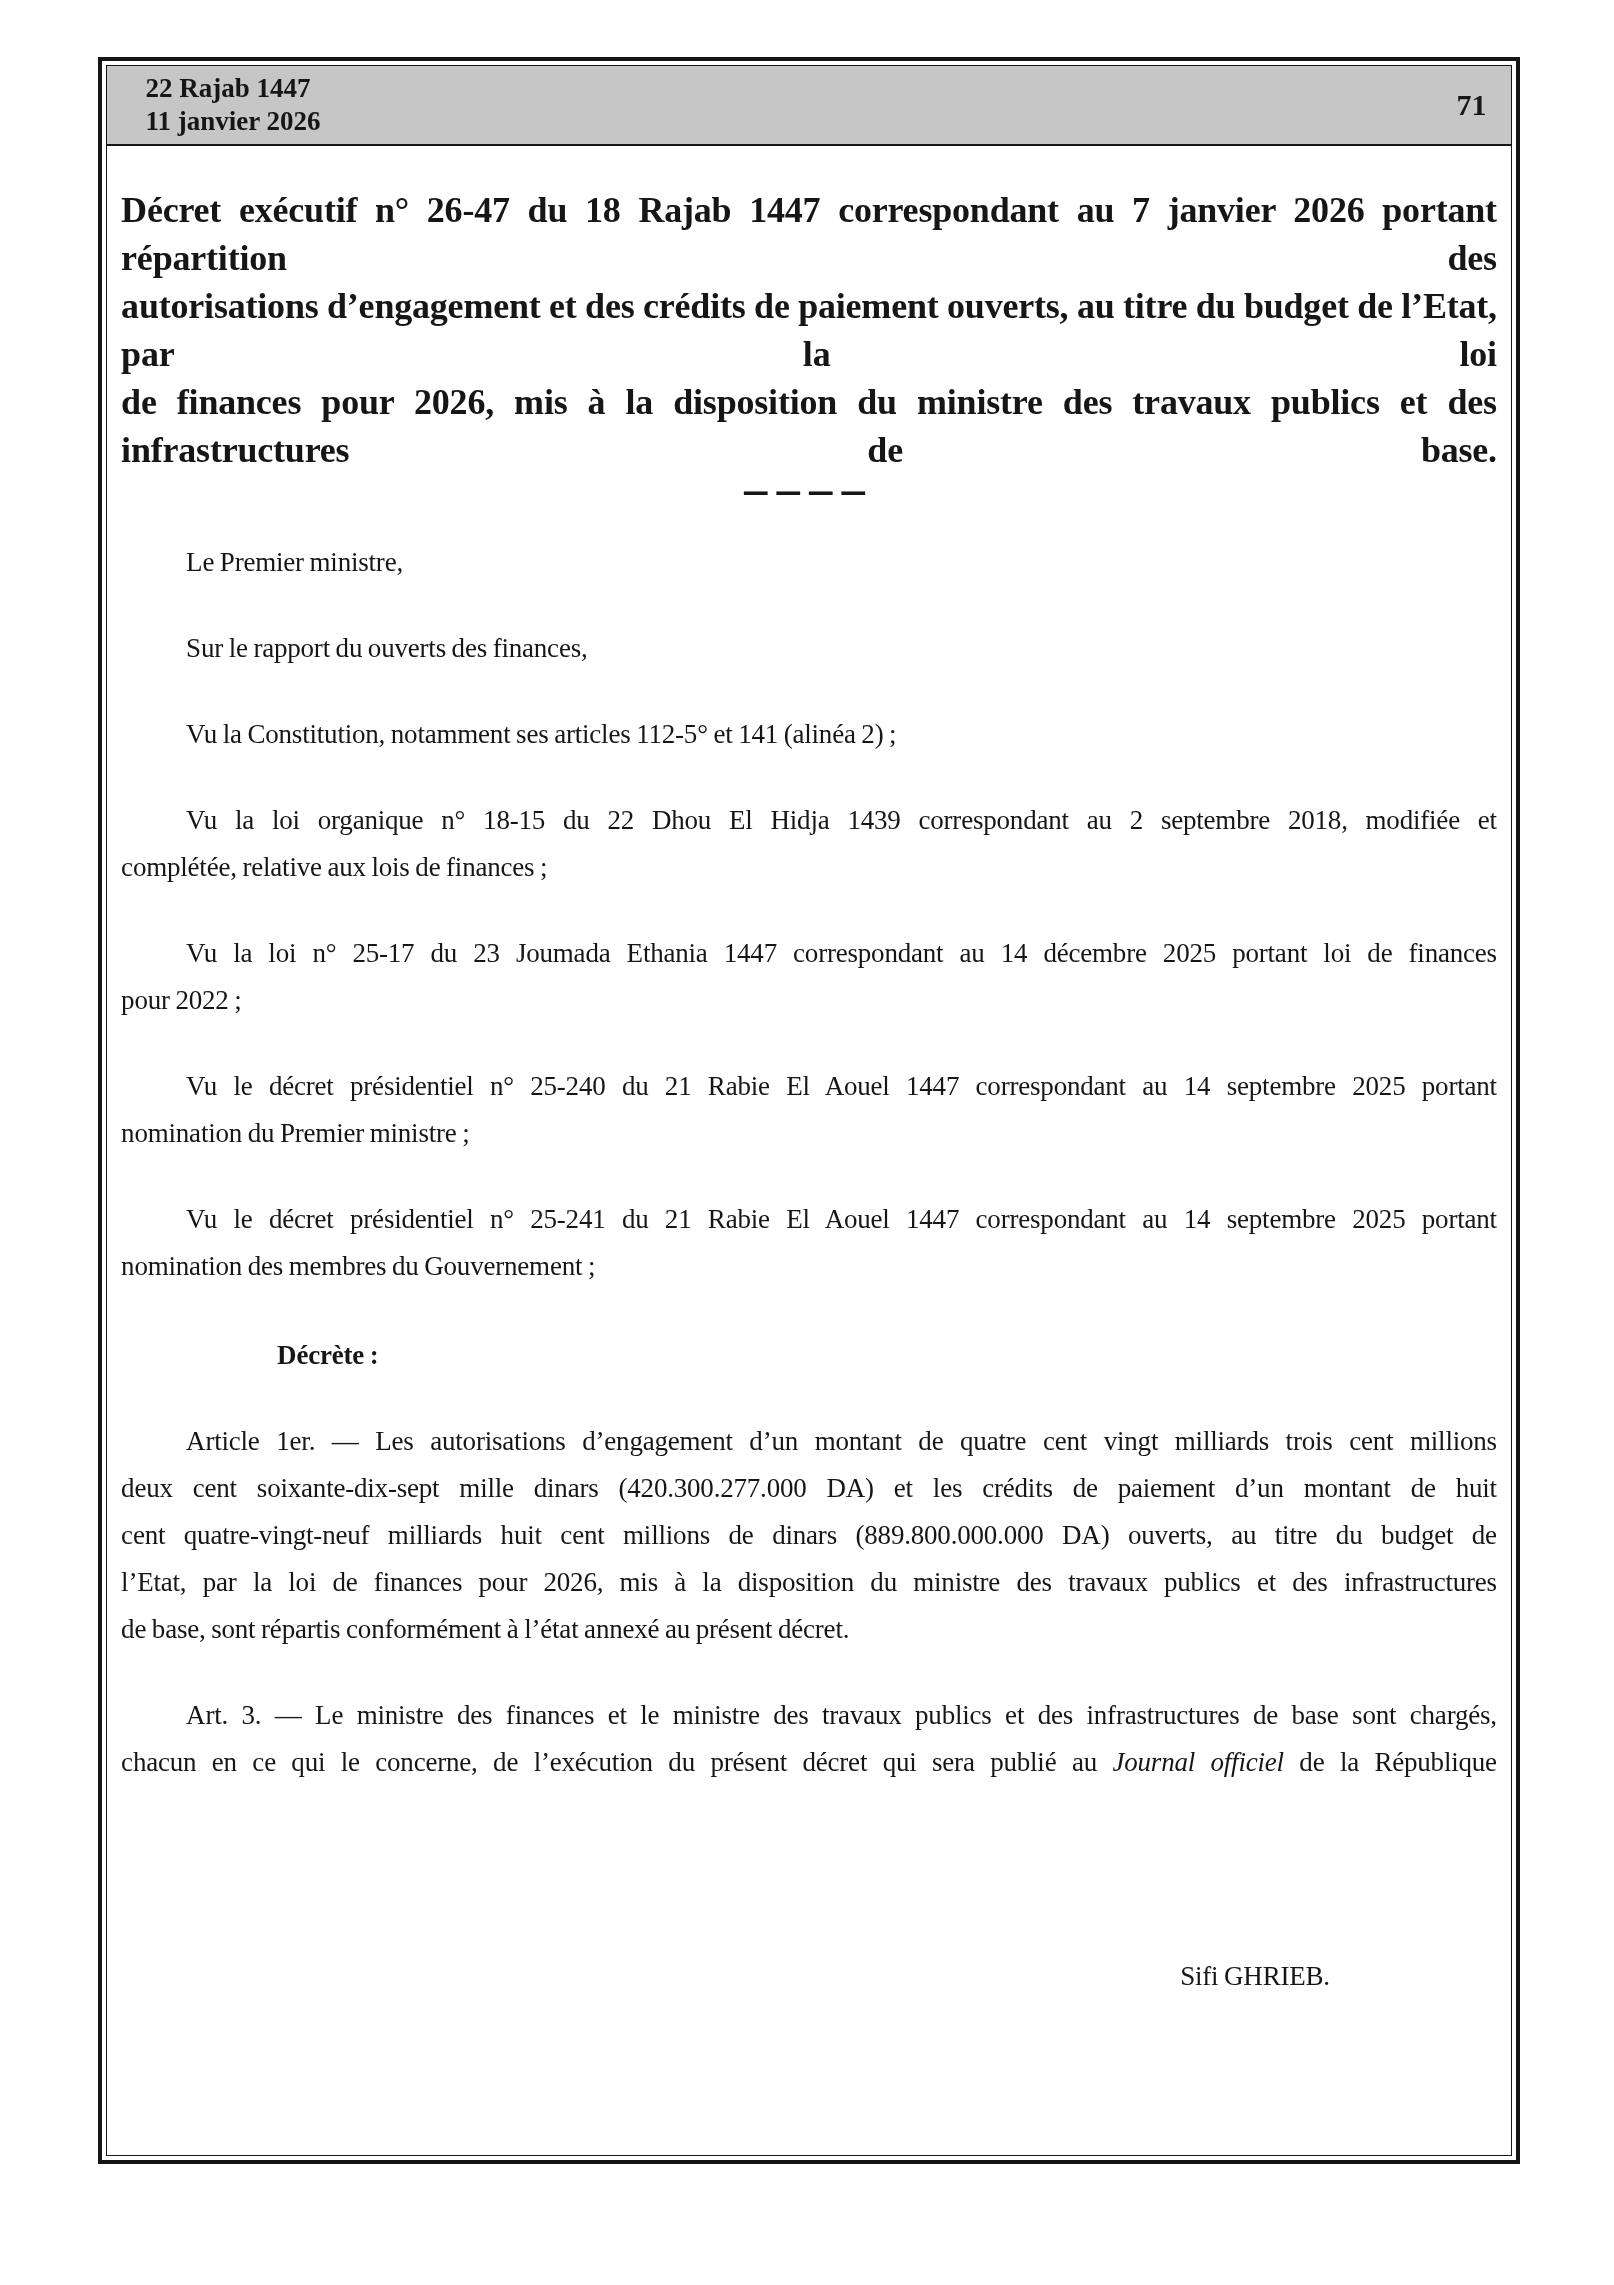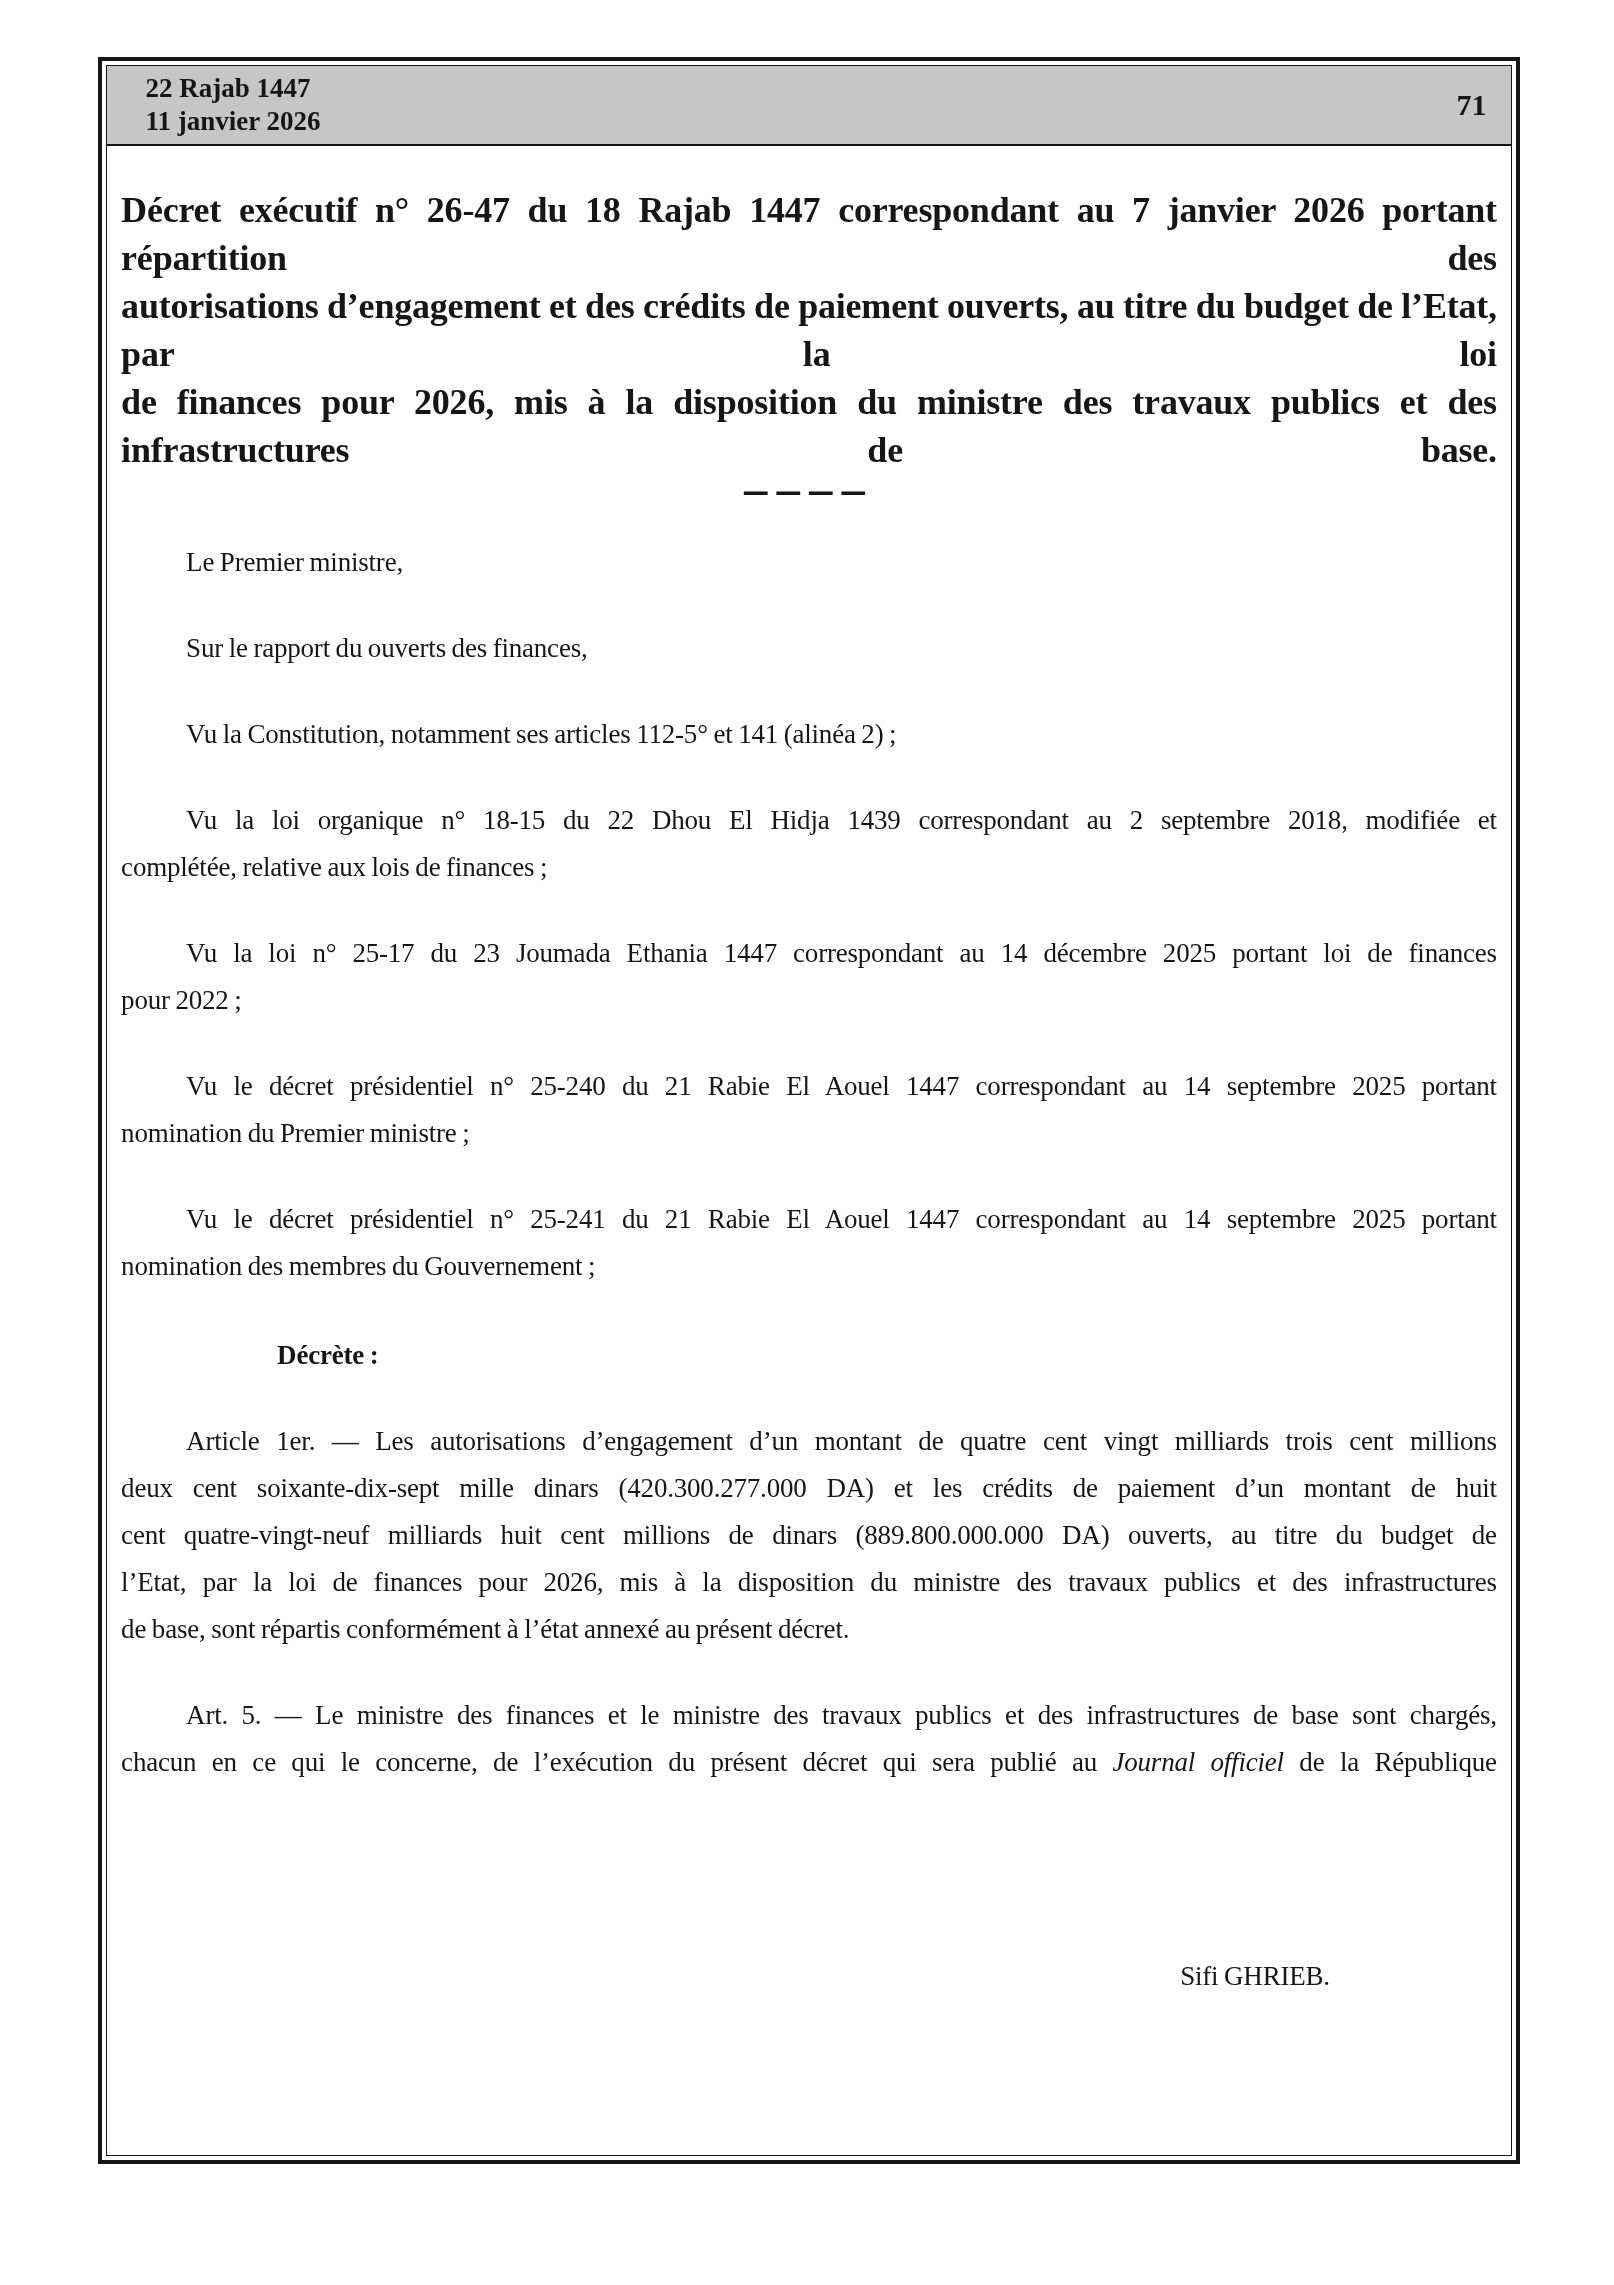--- a/index.html
+++ b/index.html
@@ -162,21 +162,21 @@
 
         <div class="para gap">
           <div class="jl fi">Article 1er. — Les autorisations d’engagement d’un montant de quatre cent vingt milliards trois cent millions</div>
           <div class="jl">deux cent soixante-dix-sept mille dinars (420.300.277.000 DA) et les crédits de paiement d’un montant de huit</div>
           <div class="jl">cent quatre-vingt-neuf milliards huit cent millions de dinars (889.800.000.000 DA) ouverts, au titre du budget de</div>
           <div class="jl">l’Etat, par la loi de finances pour 2026, mis à la disposition du ministre des travaux publics et des infrastructures</div>
           <div>de base, sont répartis conformément à l’état annexé au présent décret.</div>
         </div>
 
         <div class="para gap">
-          <div class="jl fi">Art. 5. — Le ministre des finances et le ministre des travaux publics et des infrastructures de base sont chargés,</div>
+          <div class="jl fi">Art. 3. — Le ministre des finances et le ministre des travaux publics et des infrastructures de base sont chargés,</div>
           <div class="jl">
             <span>chacun en ce qui le concerne, de l’exécution du présent décret qui sera publié au </span><span class="it">Journal officiel</span><span> de la République</span>
           </div>
         </div>
 
 
         <div class="para signature">Sifi GHRIEB.</div>
 
       </main>
     </div>

